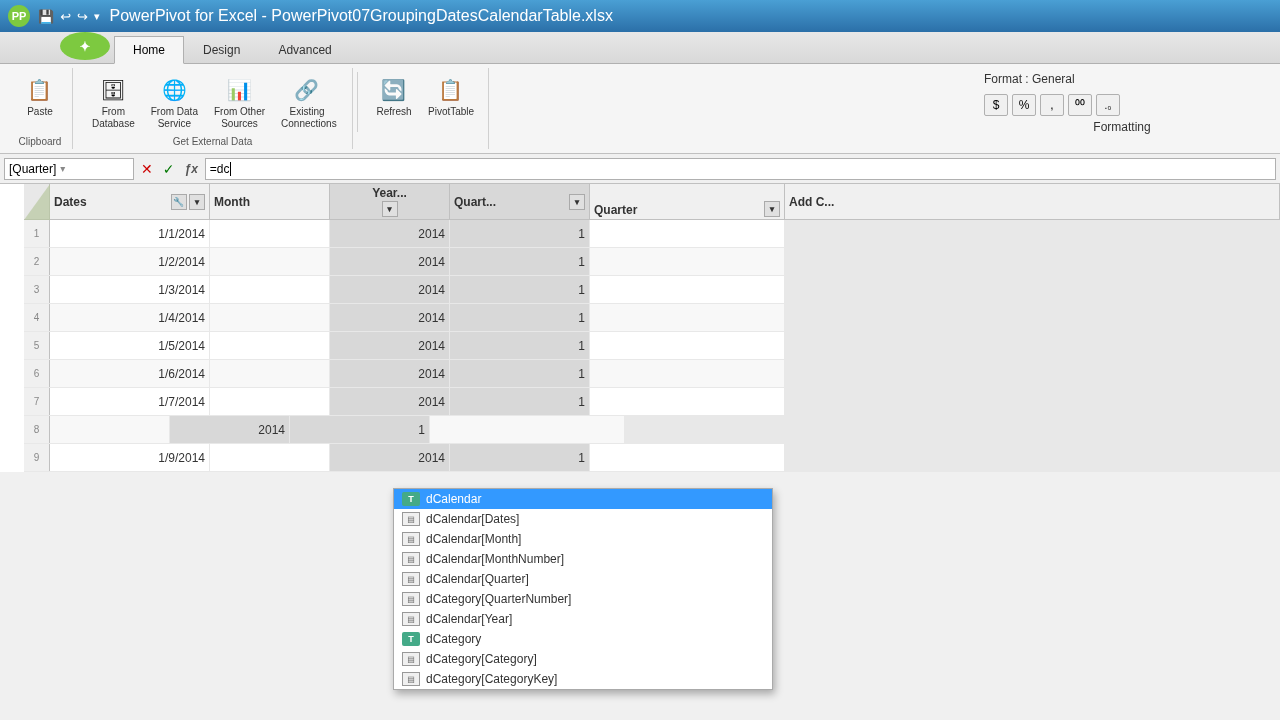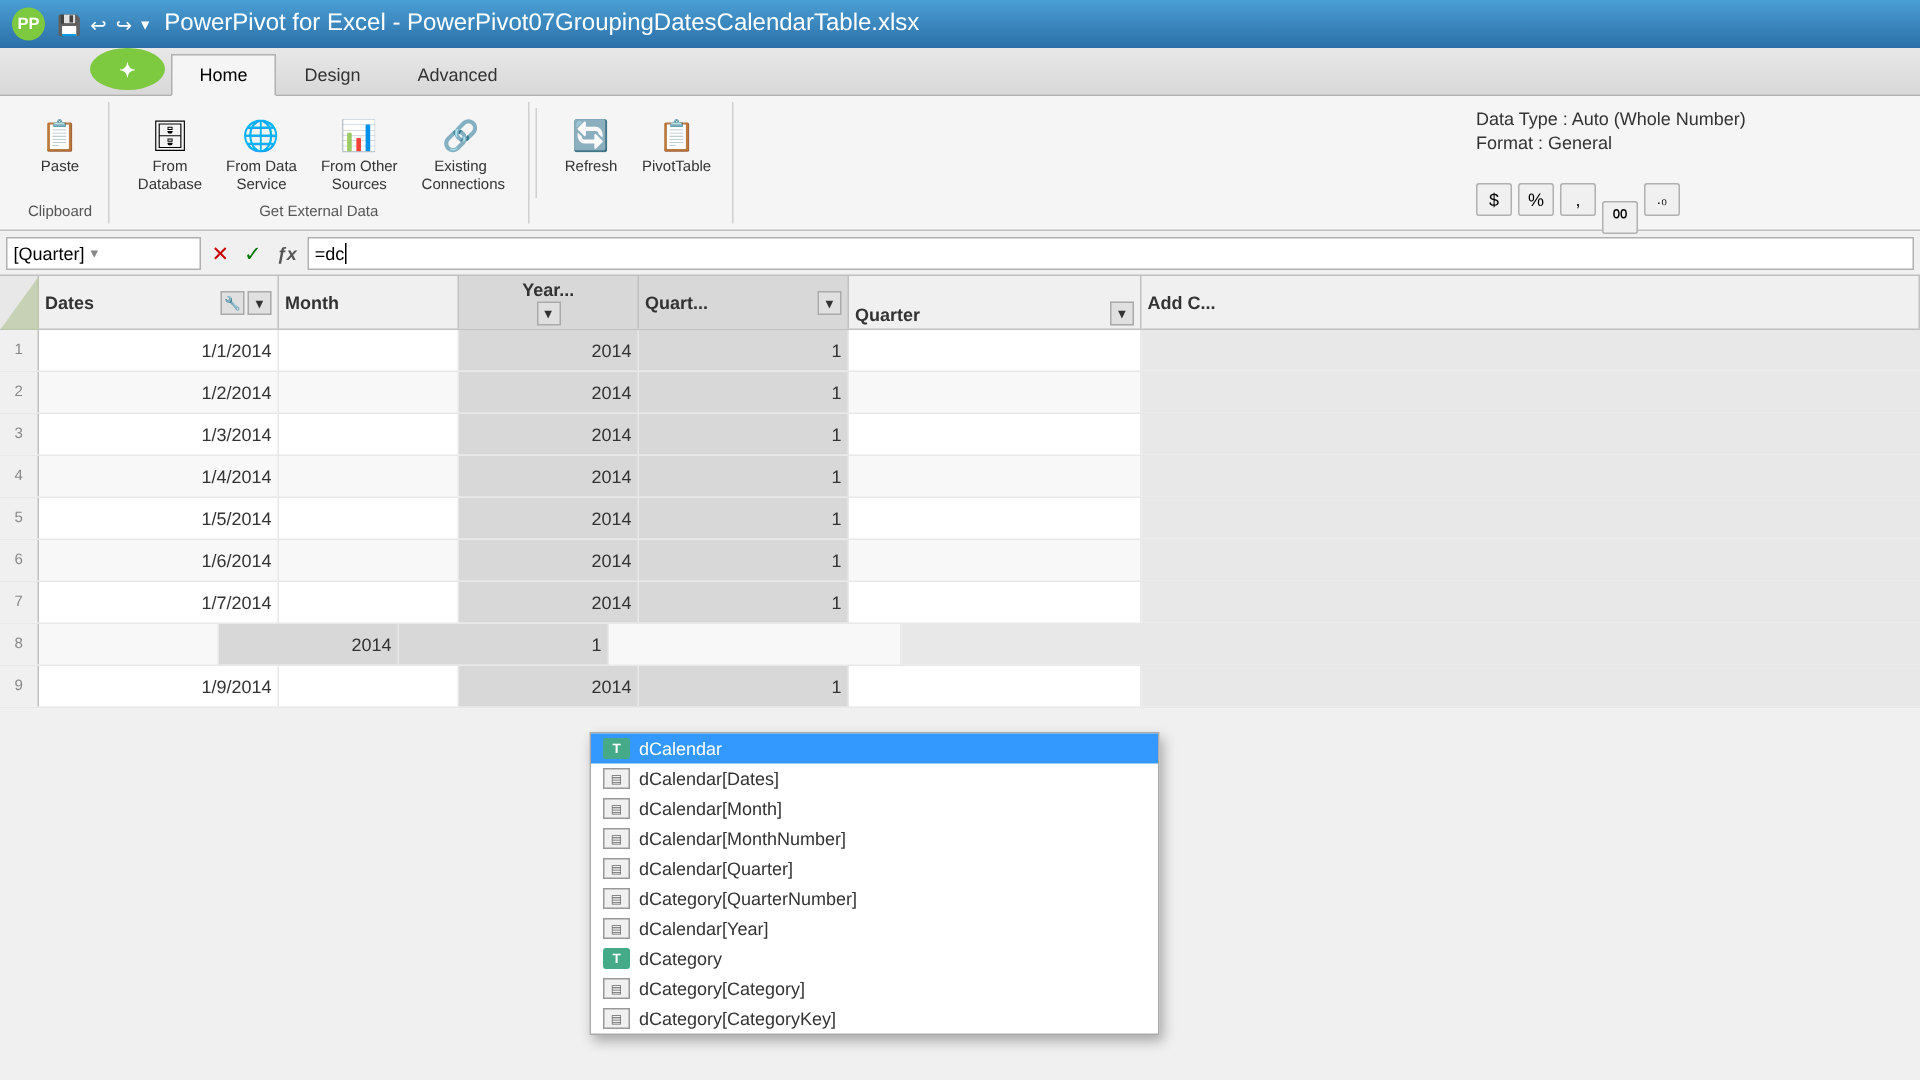--- a/index.html
+++ b/index.html
@@ -176,20 +176,21 @@
       display: flex;
       align-items: center;
     }
 
     
     #grid-area {
       display: flex;
       flex-direction: column;
       background: white;
       position: relative;
+      padding-left: 24px;
     }
     #column-headers {
       display: flex;
       background: #f0f0f0;
       border-bottom: 1px solid #c0c0c0;
       height: 36px;
     }
     .col-header-corner {
       width: 26px;
       min-width: 26px;
@@ -385,30 +386,27 @@
       <div class="ribbon-btn">
         <div class="btn-icon">📋</div>
         <div class="btn-label">PivotTable</div>
       </div>
     </div>
     <div class="ribbon-group-label"></div>
   </div>
 
   <div id="formatting-section">
     <div class="format-row">
-      <span>Data Type : Auto (Whole Number)</span>
-    </div>
-    <div class="format-row">
       <span>Format : General</span>
     </div>
     <div class="format-buttons">
       <div class="fmt-btn">$</div>
       <div class="fmt-btn">%</div>
       <div class="fmt-btn">,</div>
-      <div class="fmt-btn" style="font-size:14px;margin-top:24px;">⁰⁰</div>
+      <div class="fmt-btn" style="font-size:14px;">⁰⁰</div>
       <div class="fmt-btn" style="font-size:10px;">.₀</div>
     </div>
     <div class="format-row" style="margin-top:4px;">
       <span style="margin:0 auto;">Formatting</span>
     </div>
   </div>
 </div>
 
 <div id="formula-bar">
   <div id="name-box">

